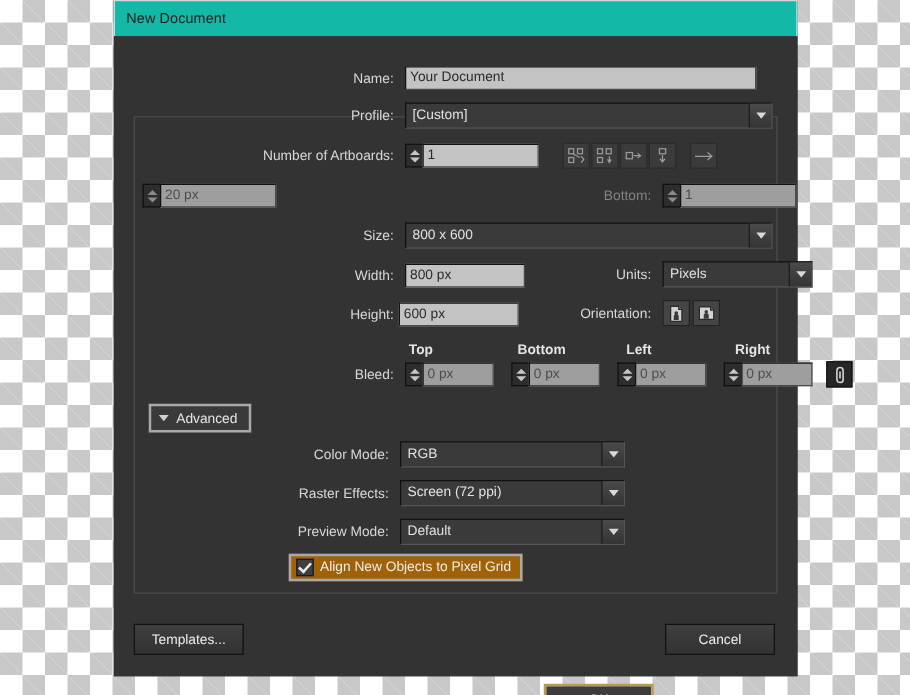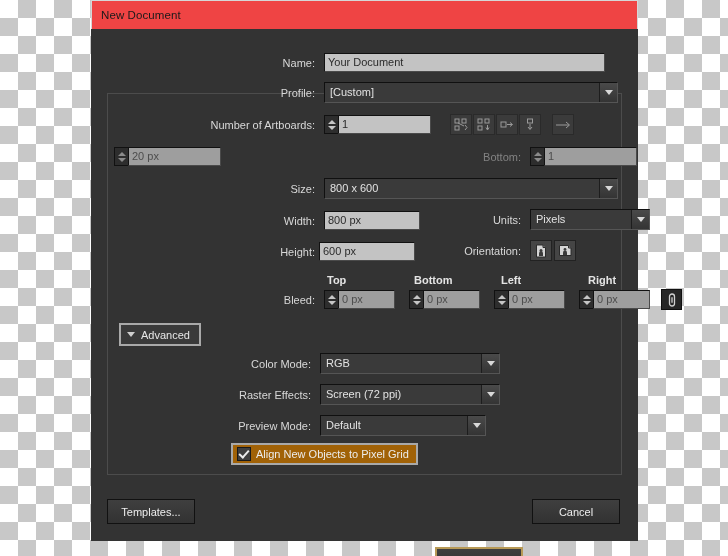--- a/index.html
+++ b/index.html
@@ -27,21 +27,21 @@
     position: absolute;
     left: 91px;
     top: 0px;
     width: 547px;
     height: 541px;
     background: #333333;
     box-sizing: border-box;
   }
   .titlebar {
     height: 29px;
-    background: #ef4444;
+    background: #14b8a6;
     border: 1px solid #d6d6d6;
     border-bottom: none;
     box-sizing: border-box;
     display: flex;
     align-items: center;
     padding-left: 9px;
   }
   .titlebar-text {
     color: #1a1a1a;
     font-size: 11.5px;
@@ -489,21 +489,21 @@
       <div class="combo" style="width:180px; margin-left:9px;">
         <span class="combo-val">Screen (72 ppi)</span>
         <span class="combo-btn">
             <i></i>
           </span>
       </div>
     </div>
 
     <div class="row" style="left:70px; top:387px;">
       <span class="lbl" style="width:150px;">Preview Mode:</span>
-      <div class="combo" style="width:166px; margin-left:9px;justify-content:flex-end;">
+      <div class="combo" style="width:180px; margin-left:9px;justify-content:flex-end;">
         <span class="combo-val">Default</span>
         <span class="combo-btn">
             <i></i>
           </span>
       </div>
     </div>
 
     <div class="cbwrap" style="left:140px; top:414px;">
       <span class="cbox"></span>
       <span class="cblabel">Align New Objects to Pixel Grid</span>

